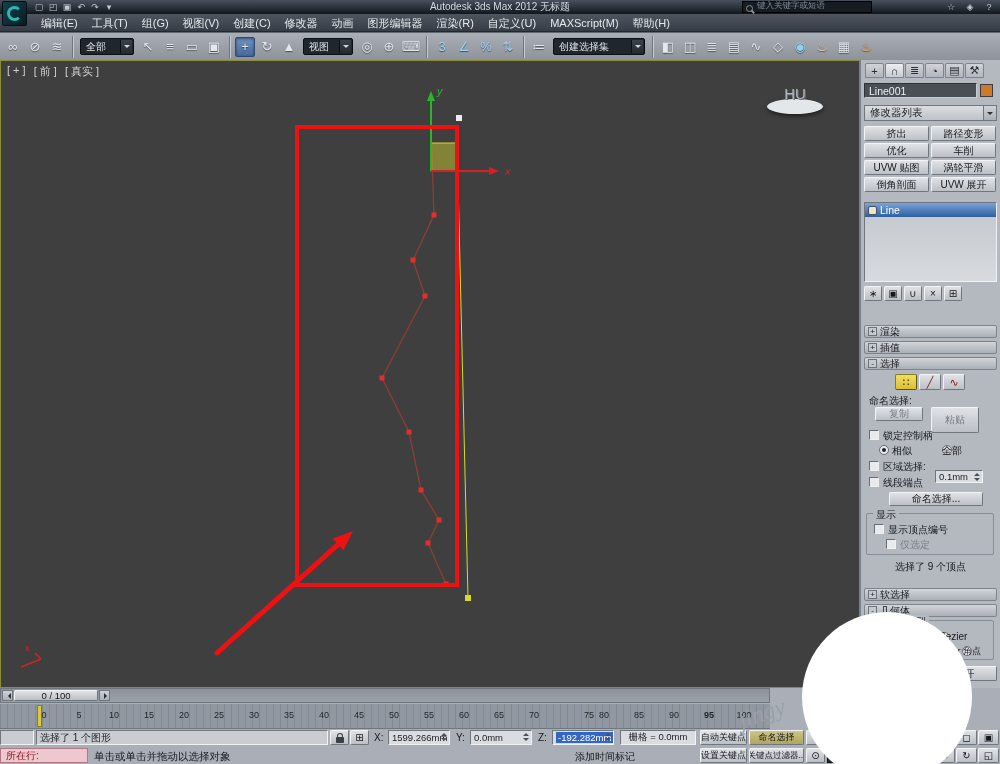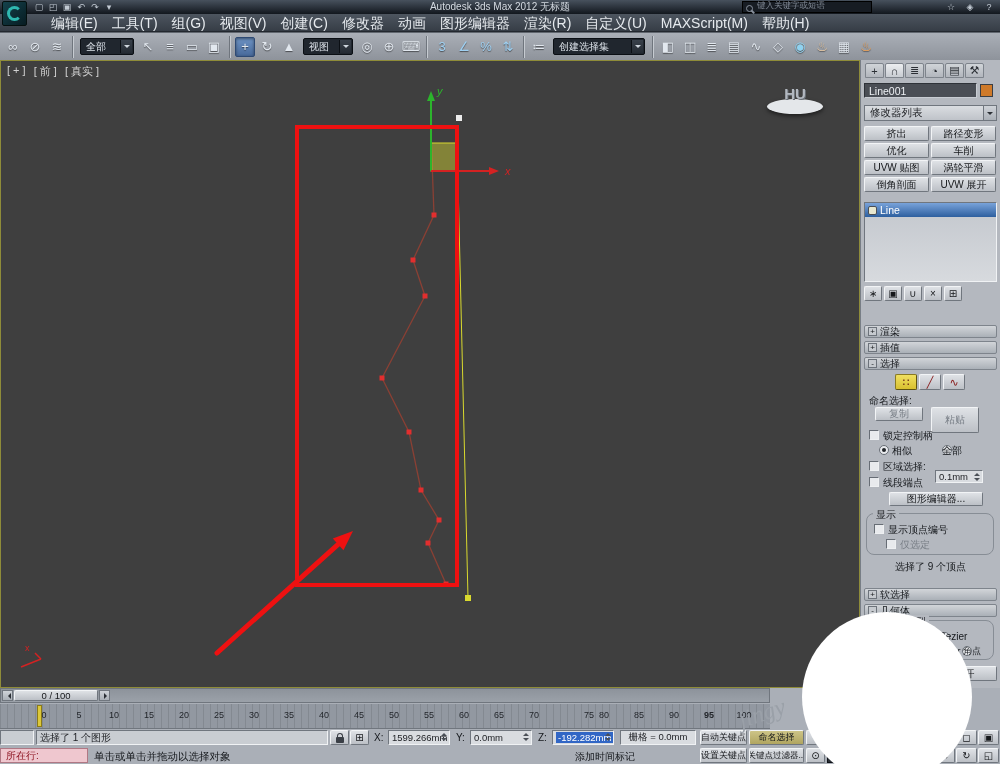--- a/index.html
+++ b/index.html
@@ -13,40 +13,40 @@
 #logo::after{content:"";position:absolute;inset:4px;border:3px solid #2fb8b0;border-right-color:transparent;border-radius:50%}
 #qicons{position:absolute;left:32px;top:0;height:14px;display:flex;align-items:center}
 .q-ic{font-size:9px;width:14px;text-align:center;color:#c2cad3}
 #title-text{position:absolute;left:0;top:0;width:100%;height:14px;line-height:14px;text-align:center;font-size:10px;color:#d4dae1;pointer-events:none}
 #search{position:absolute;left:742px;top:1px;width:130px;height:12px;background:#171c23;border:1px solid #000;display:flex;align-items:flex-end;font-size:8.5px;color:#828a96}
 .mag{width:7px;height:7px;border:1.5px solid #8a929e;border-radius:50%;position:relative;margin:0 4px 0 3px;flex:none}
 .mag::after{content:"";position:absolute;width:4px;height:1.5px;background:#8a929e;transform:rotate(45deg);right:-3px;bottom:-1px}
 #ricons{position:absolute;right:4px;top:0;height:14px;display:flex;align-items:center;gap:5px;font-size:9px;color:#c2cad3}
 
 
-#menubar{position:absolute;left:0;top:14px;width:1000px;height:18px;background:linear-gradient(#4d555f,#363d46);display:flex;align-items:center;padding-left:44px;color:#e6eaee;font-size:14px;border-bottom:1px solid #23282f}
+#menubar{position:absolute;left:0;top:14px;width:1000px;height:18px;background:linear-gradient(#4d555f,#363d46);display:flex;align-items:center;padding-left:34px;color:#e6eaee;font-size:11px;border-bottom:1px solid #23282f}
 .m-it{padding:0 7px;line-height:18px;white-space:nowrap}
 
 
 #toolbar{position:absolute;left:0;top:32px;width:1000px;height:28px;background:linear-gradient(#aaafb7,#8e939b);border-top:1px solid #61676f;display:flex;align-items:center;padding:0 2px}
 .tb-ic{width:20px;height:20px;margin:0 1px;display:flex;align-items:center;justify-content:center;font-size:13px;color:#e2e8ef;text-shadow:0 1px 1px rgba(0,0,0,.5);border-radius:2px;flex:none}
 .tb-ic.act{background:linear-gradient(#6d93c4,#48699a);border:1px solid #2e4a74;box-shadow:inset 0 1px 3px rgba(0,0,0,.45)}
 .tb-sep{width:1px;height:22px;background:#6f757d;box-shadow:1px 0 0 #c6cbd1;margin:0 4px;flex:none}
 .tb-dd{height:17px;background:#20262e;border:1px solid #0b0f14;border-radius:2px;color:#dde3ea;display:flex;align-items:center;font-size:10px;padding-left:5px;margin:0 3px;flex:none;white-space:nowrap}
 .dd-arr{margin-left:auto;width:12px;height:13px;background:linear-gradient(#39414b,#252b33);margin-right:1px;border-left:1px solid #0b0f14;position:relative;flex:none}
 .dd-arr::after{content:"";position:absolute;left:3px;top:5px;border:3px solid transparent;border-top-color:#cfd6de}
 
 
 #viewport{position:absolute;left:0;top:60px;width:860px;height:628px;background:#3f3f3f;border:1px solid #8f8c39;overflow:hidden}
 #vp-svg{position:absolute;left:0;top:0;width:858px;height:626px}
 #vp-labels{position:absolute;left:6px;top:3px;display:flex;gap:8px;color:#d2d2d2;font-size:11px}
 .vp-lb{white-space:nowrap}
 #viewcube{position:absolute;left:762px;top:22px;width:64px;height:36px}
 .vc-plate{position:absolute;left:4px;top:16px;width:56px;height:15px;background:#e4e7ea;border-radius:50%;box-shadow:0 2px 4px rgba(0,0,0,.55)}
-#viewcube span{position:absolute;left:0;top:2px;width:100%;text-align:center;font-weight:bold;font-size:15px;color:#b2b8c0;text-shadow:1px 1px 0 #696f77}
+#viewcube span{position:absolute;left:0;top:2px;width:100%;text-align:center;font-weight:normal;font-size:15px;color:#b2b8c0;text-shadow:1px 1px 0 #696f77}
 
 
 .btn3d{background:linear-gradient(#dfe2e6,#bcc0c6);border:1px solid;border-color:#f2f4f6 #70767e #70767e #f2f4f6;border-radius:2px;display:flex;align-items:center;justify-content:center;font-size:10px;color:#15171a;white-space:nowrap;overflow:hidden}
 .sunken{background:#c9cdd2;border:1px solid;border-color:#70767e #f0f2f4 #f0f2f4 #70767e}
 .field{background:#d9dce0;border:1px solid;border-color:#70767e #f0f2f4 #f0f2f4 #70767e;font-size:9.5px;display:flex;align-items:center;padding:0 3px;white-space:nowrap;overflow:hidden}
 .cb{width:10px;height:10px;background:#e8eaed;border:1px solid;border-color:#676d75 #eef0f2 #eef0f2 #676d75;display:inline-block}
 .radio{width:10px;height:10px;border-radius:50%;background:#e8eaed;border:1px solid #676d75;display:inline-block;position:relative}
 .radio.sel::after{content:"";position:absolute;inset:2px;border-radius:50%;background:#202428}
 .lbl{font-size:10px;color:#15181c;white-space:nowrap}
 .dis{color:#777d85}
@@ -71,21 +71,21 @@
 .stack-row.sel{background:linear-gradient(#79a3da,#2d5f9f);color:#fff}
 .bulb{width:9px;height:9px;background:#e8e8d0;border:1px solid #4a4e55;border-radius:2px;flex:none}
 #stools{position:absolute;left:3px;top:226px;display:flex}
 .st{width:18px;height:15px;margin-right:2px;font-size:10px}
 .roll{position:absolute;left:3px;width:133px;height:13px;background:linear-gradient(#d2d5d9,#aab0b7);border:1px solid #7e848c;border-radius:2px;font-size:10px;display:flex;align-items:center;color:#15181c}
 .roll .pm{width:9px;height:9px;margin:0 3px;background:#c6cacf;border:1px solid #6d737b;font-size:8px;line-height:7px;text-align:center}
 .roll .t{flex:1;margin-right:15px}
 #sobj{position:absolute;left:34px;top:314px;display:flex}
 .so{width:22px;height:16px;margin-right:2px;font-size:11px;color:#8a2020}
 .so.act{background:linear-gradient(#f0e060,#d8c030);border-color:#8a7a20 #5f5310 #5f5310 #8a7a20;color:#5a1010}
-.group{position:absolute;border:1px solid #878d95;border-radius:8px}
+.group{position:absolute;border:1px solid #878d95;border-radius:2px}
 .glegend{position:absolute;left:6px;top:-6px;background:#b4b8bf;padding:0 3px;font-size:10px;white-space:nowrap}
 
 
 #timeline{position:absolute;left:0;top:688px;width:770px;height:15px;background:linear-gradient(#8d939b,#9ba1a9);border:1px solid #70767e}
 .tl-arr{position:absolute;top:1px;width:11px;height:11px;background:linear-gradient(#cfd3d8,#aab0b7);border:1px solid #70767e}
 .tl-arr::after{content:"";position:absolute;top:2px;border:3.5px solid transparent}
 #tl-left::after{left:2px;border-right-color:#2b2f35}
 #tl-right::after{left:4px;border-left-color:#2b2f35}
 #tl-handle{position:absolute;left:13px;top:1px;width:84px;height:11px;font-size:9.5px}
 #trackbar{position:absolute;left:0;top:704px;width:770px;height:25px;background:#9298a1;background-image:repeating-linear-gradient(90deg,rgba(0,0,0,.10) 0 1px,transparent 1px 7px);border-bottom:1px solid #70767e}
@@ -318,21 +318,21 @@
     <span class="abs cb" style="left:8px;top:401px"></span>
     <span class="abs lbl" style="left:22px;top:400px">区域选择:</span>
     <div class="abs field" style="left:74px;top:410px;width:48px;height:13px">
       <span>0.1mm</span>
       <span class="spn"></span>
     </div>
 
     <span class="abs cb" style="left:8px;top:417px"></span>
     <span class="abs lbl" style="left:22px;top:416px">线段端点</span>
 
-    <div class="abs btn3d" style="left:28px;top:432px;width:94px;height:14px">图形编辑器...</div>
+    <div class="abs btn3d" style="left:28px;top:432px;width:94px;height:14px">命名选择...</div>
 
     <div class="group" style="left:5px;top:453px;width:128px;height:42px">
       <span class="glegend">显示</span>
       <span class="abs cb" style="left:7px;top:10px"></span>
       <span class="abs lbl" style="left:21px;top:9px">显示顶点编号</span>
       <span class="abs cb" style="left:19px;top:25px"></span>
       <span class="abs lbl dis" style="left:33px;top:24px">仅选定</span>
     </div>
 
     <div class="abs lbl" style="left:0;top:500px;width:139px;text-align:center">选择了 9 个顶点</div>

